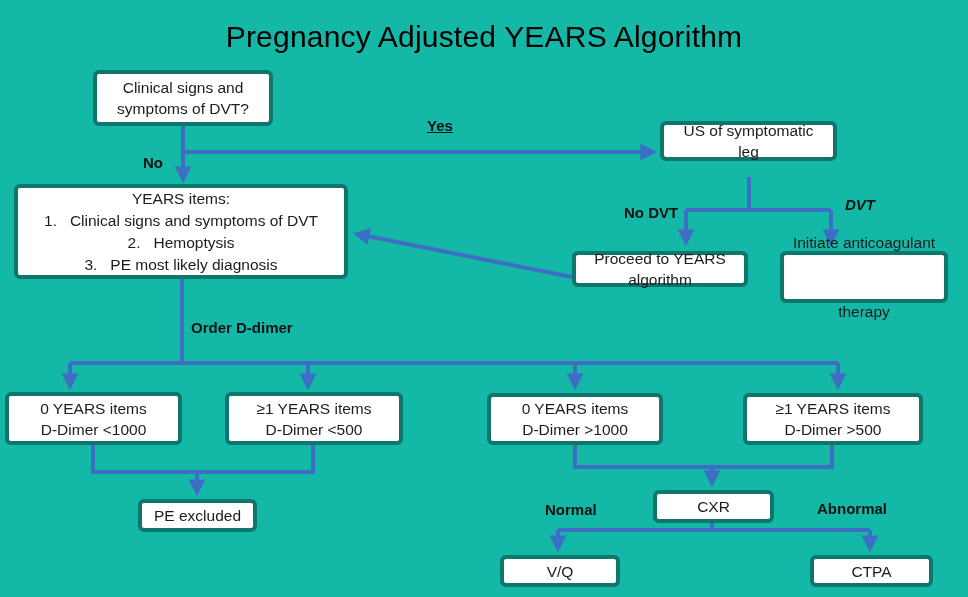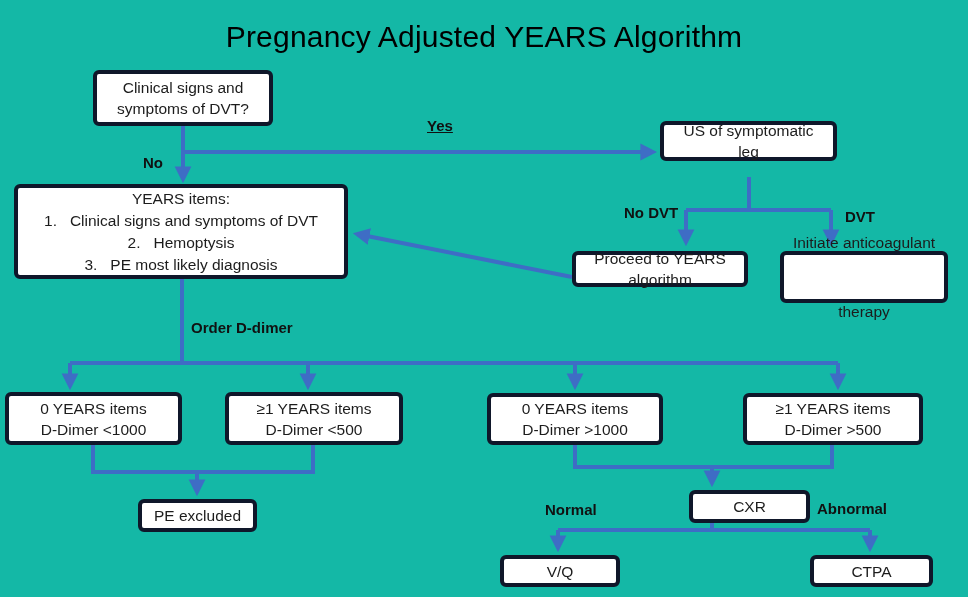--- a/index.html
+++ b/index.html
@@ -7,21 +7,21 @@
     position:relative;width:968px;height:597px;background:#14b8a6;
     font-family:"Liberation Sans",sans-serif;color:#1c1c1c;overflow:hidden;
   }
   .title{
     position:absolute;left:0;top:20px;width:100%;text-align:center;
     font-size:30px;font-weight:400;color:#000;letter-spacing:0.2px;
   }
   .connectors{position:absolute;left:0;top:0;width:968px;height:597px;}
   .node{
     position:absolute;box-sizing:border-box;background:#ffffff;
-    border:4px solid #0f172a;border-radius:6px;
+    border:4px solid #0f766e;border-radius:6px;
     display:flex;flex-direction:column;align-items:center;justify-content:center;
     font-size:15.5px;line-height:21px;text-align:center;color:#1c1c1c;
   }
   .node .ln{white-space:nowrap;}
   .node--years{line-height:22px;}
   .node--years .ln{white-space:pre;}
   .edge-label{
     position:absolute;font-weight:700;font-size:15px;color:#111;white-space:nowrap;
   }
 </style>
@@ -106,33 +106,33 @@
 
   <div class="node" style="left:743px;top:393px;width:180px;height:52px;">
     <div class="ln">≥1 YEARS items</div>
     <div class="ln">D-Dimer &gt;500</div>
   </div>
 
   <div class="node" style="left:138px;top:499px;width:119px;height:33px;">
     <div class="ln">PE excluded</div>
   </div>
 
-  <div class="node" style="left:653px;top:490px;width:121px;height:33px;margin-left:36px;">
+  <div class="node" style="left:653px;top:490px;width:121px;height:33px;">
     <div class="ln">CXR</div>
   </div>
 
   <div class="node" style="left:500px;top:555px;width:120px;height:32px;">
     <div class="ln">V/Q</div>
   </div>
 
   <div class="node" style="left:810px;top:555px;width:123px;height:32px;">
     <div class="ln">CTPA</div>
   </div>
 
   <div class="edge-label" style="left:427px;top:117px;text-decoration:underline;">Yes</div>
   <div class="edge-label" style="left:143px;top:154px;">No</div>
   <div class="edge-label" style="left:624px;top:204px;">No DVT</div>
-  <div class="edge-label" style="left:845px;top:208px;">DVT</div>
+  <div class="edge-label" style="left:845px;top:196px;font-style:italic;">DVT</div>
   <div class="edge-label" style="left:191px;top:319px;">Order D-dimer</div>
   <div class="edge-label" style="left:545px;top:501px;">Normal</div>
   <div class="edge-label" style="left:817px;top:500px;">Abnormal</div>
 
 </div>
 
 </body></html>

